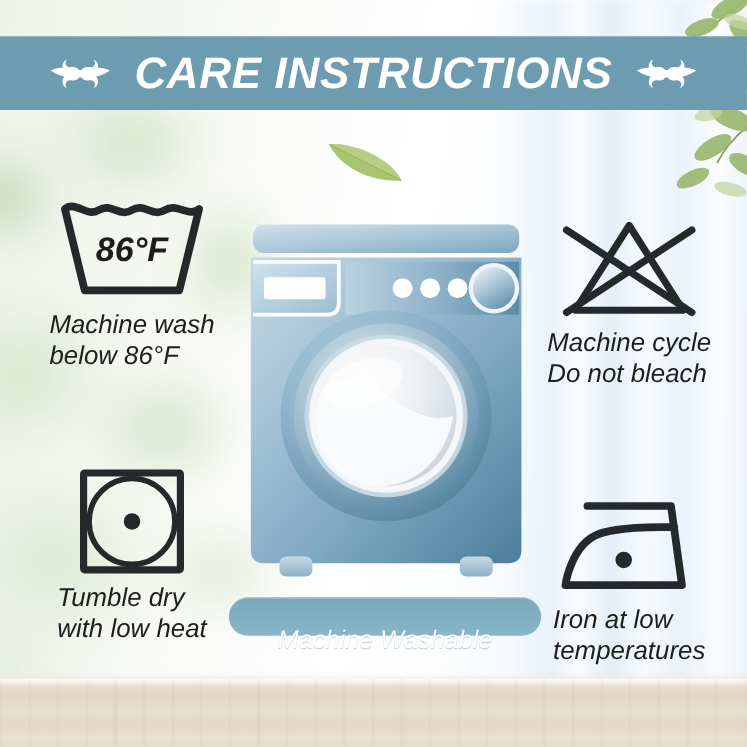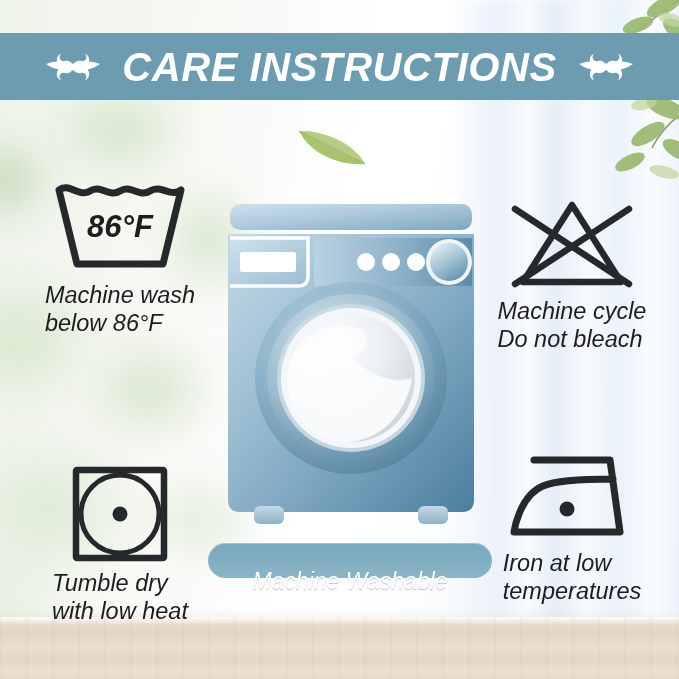--- a/index.html
+++ b/index.html
@@ -164,21 +164,21 @@
     text-align: left;
     color: #1d1d1d;
     font-size: 23.5px;
     line-height: 1.18;
     font-family: "Liberation Sans", sans-serif;
     white-space: pre-line;
   }
 
   #cell-wash   { left: 14px;  top: 180px; width: 212px; }
   #cell-bleach { left: 468px; top: 196px; width: 208px; }
-  #cell-dry    { left: 14px;  top: 464px; width: 212px; }
+  #cell-dry    { left: 14px;  top: 424px; width: 212px; }
   #cell-iron   { left: 468px; top: 448px; width: 208px; }
 
   
   .machine {
     position: absolute;
     left: 226px;
     top: 200px;
     width: 250px;
     height: 340px;
     z-index: 5;

